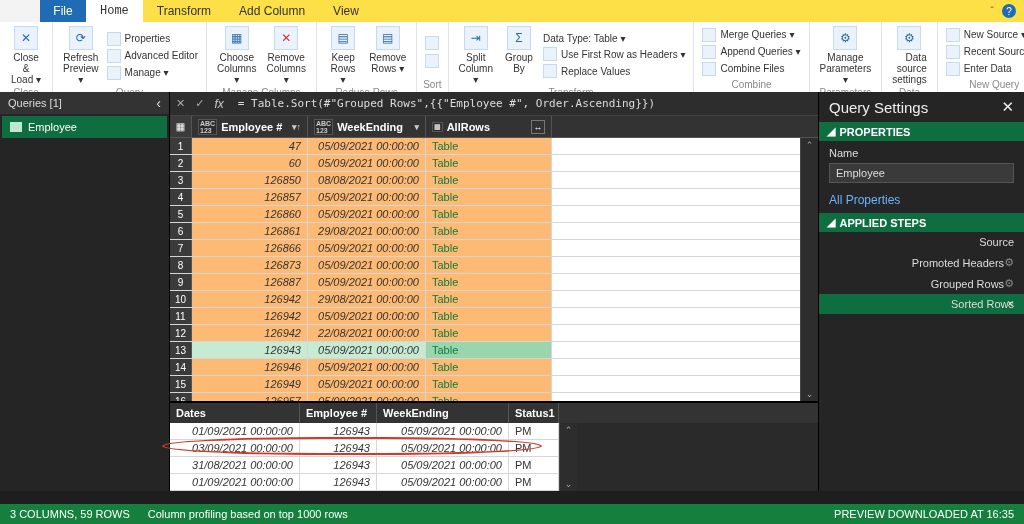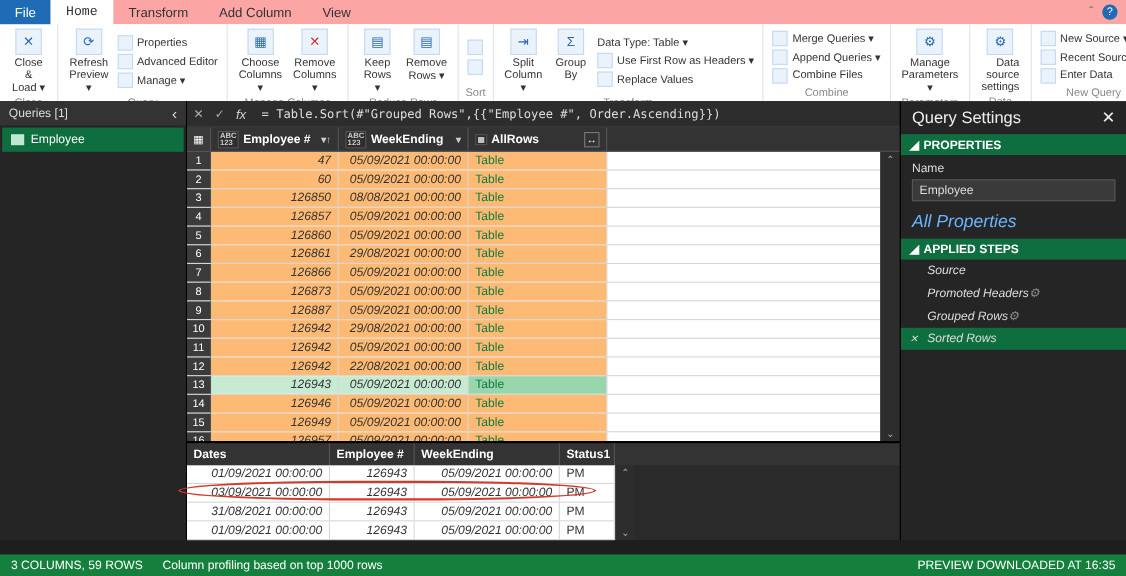--- a/index.html
+++ b/index.html
@@ -1,20 +1,20 @@
 <!DOCTYPE html>
 <html><head>
 <meta charset="utf-8">
 <style>
 * { margin: 0; padding: 0; box-sizing: border-box; font-family: "Segoe UI", Tahoma, sans-serif; }
 body { background: #1e1e1e; color: #ccc; font-size: 11px; width: 1024px; height: 524px; overflow: hidden; position: relative; }
 
 
 .ribbon { background: #f3f3f3; height: 92px; border-bottom: 1px solid #ddd; }
-.tabrow { height: 22px; display: flex; align-items: stretch; background: #fca5a5; }
+.tabrow { height: 22px; display: flex; align-items: stretch; background: #fde047; margin-left: 40px; }
 .tabrow .file { background: #1f6bb6; color: #fff; width: 46px; display: flex; align-items: center; justify-content: center; font-size: 12px; }
 .tabrow .tab { padding: 0 14px; display: flex; align-items: center; font-size: 12px; color: #333; }
 .tabrow .tab.active { background: #fff; font-family: Liberation Mono, monospace; }
 .tabrow .help { margin-left: auto; display: flex; align-items: center; padding-right: 8px; gap: 8px; color: #666; }
 .helpicon { width: 14px; height: 14px; border-radius: 50%; background: #1f6bb6; color: #fff; display: flex; align-items: center; justify-content: center; font-size: 10px; }
 .ribbonbody { height: 70px; background: #fff; display: flex; }
 .rgroup { border-right: 1px solid #e3e3e3; padding: 2px 6px 0 6px; display: flex; flex-direction: column; justify-content: space-between; }
 .rgroup-label { text-align: center; font-size: 10px; color: #888; padding-bottom: 2px; }
 .rg-items { display: flex; gap: 2px; flex: 1; }
 .rbtn { display: flex; flex-direction: column; align-items: center; justify-content: flex-start; padding: 2px 4px; color: #333; font-size: 10px; gap: 2px; min-width: 40px; }
@@ -66,22 +66,22 @@
 
 .annot { position: absolute; border: 2px solid #d43a2a; border-radius: 50%/60%; pointer-events: none; }
 
 
 .settings { width: 206px; background: #252525; border-left: 1px solid #000; display: flex; flex-direction: column; }
 .settings-hdr { height: 30px; display: flex; align-items: center; justify-content: space-between; padding: 0 10px; color: #eee; font-size: 15px; }
 .section-hdr { background: #0f6e3f; color: #fff; font-size: 11px; font-weight: 600; padding: 3px 8px; display: flex; align-items: center; gap: 4px; }
 .section-body { padding: 6px 10px; }
 .section-body .lbl { color: #ddd; font-size: 11px; margin-bottom: 4px; }
 .section-body input { width: 100%; background: #3a3a3a; border: 1px solid #555; color: #ddd; padding: 3px 6px; font-size: 11px; }
-.link-blue { color: #6bb3ff; font-size: 16px; margin-top: 10px; display: block; font-style: italic; }
-.step { padding: 4px 10px 4px 24px; color: #ddd; font-size: 11px; display: flex; align-items: center; justify-content: flex-start; font-style: italic; }
+.link-blue { color: #6bb3ff; font-size: 12px; margin-top: 10px; display: block; }
+.step { padding: 4px 10px 4px 24px; color: #ddd; font-size: 11px; display: flex; align-items: center; justify-content: flex-end; }
 .step .gear { color: #888; font-size: 11px; }
 .step.active { background: #0f6e3f; }
 .step.active::before { content: "✕"; position: absolute; margin-left: -16px; font-size: 9px; }
 
 
 .status { position: absolute; bottom: 0; left: 0; right: 0; height: 20px; background: #15803d; color: #fff; font-size: 11px; display: flex; align-items: center; padding: 0 10px; justify-content: space-between; }
 
 .c1 { width: 116px; } .c2 { width: 118px; } .c3 { width: 126px; }
 .pc1{ width:130px;} .pc2{width:77px;} .pc3{width:132px;} .pc4{width:50px;}
 </style>

